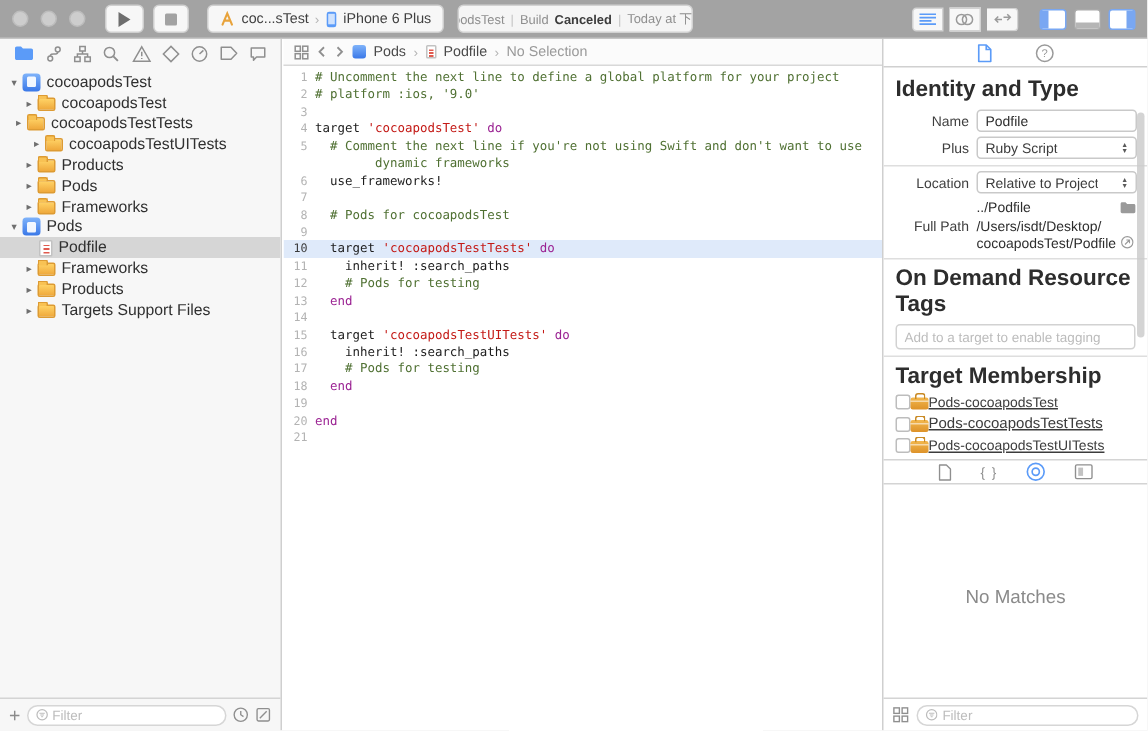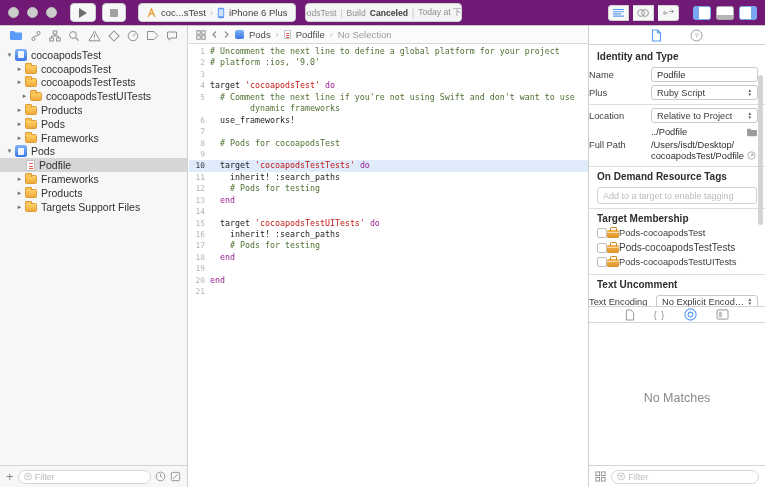--- a/index.html
+++ b/index.html
@@ -4,21 +4,21 @@
 <style>
   :root{
     --accent:#4a90f5; --keyword:#9b2393; --string:#c41a16; --comment:#4f7032;
     --current-line:#dfeafa; --sel-row:#d6d6d6;
   }
   *{box-sizing:border-box; margin:0; padding:0;}
   body{font-family:"Liberation Sans",sans-serif; background:#e8e8e8;}
   .window{position:relative; width:765px; height:487px; background:#fff; overflow:hidden;}
 
   
-  .toolbar{position:absolute; top:0; left:0; right:0; height:26px; background:#701a75;
+  .toolbar{position:absolute; top:0; left:0; right:0; height:26px; background:#a3a3a3;
            border-bottom:1px solid #c6c6c6; display:flex; align-items:center;}
   .tl{width:11px; height:11px; border-radius:50%; background:#cdcdcd; border:1px solid #bcbcbc; flex:none;}
   .tl+.tl{margin-left:8px;}
   .tbtn{height:19px; border:1px solid #cfcfcf; border-radius:4px; background:#f7f7f7;
         display:flex; align-items:center; justify-content:center; flex:none;}
   .run{width:26px; margin-left:13px;}
   .stop{width:24px; margin-left:6px;}
   .play-tri{width:0; height:0; border-left:8px solid #6e6e6e; border-top:5px solid transparent; border-bottom:5px solid transparent;}
   .stop-sq{width:8px; height:8px; background:#a2a2a2; border-radius:1px;}
   .scheme-pill{margin-left:12px; height:19px; border:1px solid #cfcfcf; border-radius:4px; background:#f7f7f7;
@@ -83,35 +83,35 @@
   .gutter{width:21px; padding-right:5px; flex:none; text-align:right; color:#b3b3b3; font-size:7.8px;}
   .code-row.hl{background:var(--current-line);}
   .code-row.hl .gutter{color:#3a3a3a;}
   .tok-c{color:var(--comment);} .tok-k{color:var(--keyword);} .tok-s{color:var(--string);} .tok-p{color:#1c1c1c;}
 
   
   .inspector{position:absolute; top:26px; left:588px; right:0; bottom:0; background:#fff; border-left:1px solid #cfcfcf;
              display:flex; flex-direction:column; font-size:9.5px; color:#3c3c3c;}
   .insp-tabs{height:19px; flex:none; border-bottom:1px solid #d0d0d0; display:flex; align-items:center; justify-content:center; gap:28px;}
   .insp-content{height:261px; flex:none; overflow:hidden; padding-top:2px; position:relative;}
-  .sec-h{font-weight:bold; font-size:10px; color:#2d2d2d; padding:4px 8px 2px;}
+  .sec-h{font-weight:bold; font-size:15px; color:#2d2d2d; padding:4px 8px 2px;}
   .sec-sep{border-top:1px solid #dedede; margin-top:4px;}
   .prow{display:flex; align-items:center; margin:3px 7px 0 0;}
-  .plabel{width:57px; flex:none; text-align:left; margin-right:5px; font-size:9.3px; color:#3e3e3e;}
+  .plabel{width:57px; flex:none; text-align:right; margin-right:5px; font-size:9.3px; color:#3e3e3e;}
   .pfield,.pselect{flex:1; border:1px solid #c9c9c9; border-radius:3px; height:15px; background:#fff;
             display:flex; align-items:center; padding:0 5px; font-size:9.3px; min-width:0;}
   .pfield input{border:none; outline:none; width:100%; font-size:9.3px; color:#2d2d2d; font-family:"Liberation Sans",sans-serif; background:transparent;}
   .pselect .val{overflow:hidden; white-space:nowrap; text-overflow:ellipsis;}
   .stepper{margin-left:auto; display:flex; flex-direction:column; align-items:center; line-height:3.6px; font-size:4.6px; color:#5a5a5a; padding-left:3px;}
   .pathrow{display:flex; align-items:center; margin:4px 7px 0 62px; font-size:9.3px; color:#2d2d2d;}
   .fullpath-val{font-size:9.3px; color:#2d2d2d; line-height:11px;}
   .odr-box{margin:3px 8px 0; height:17px; border:1px solid #d2d2d2; border-radius:3px; display:flex; align-items:center; padding:0 5px;}
   .odr-box input{border:none; outline:none; width:100%; font-size:9px; font-family:"Liberation Sans",sans-serif; background:transparent; color:#444;}
   .odr-box input::placeholder{color:#bcbcbc;}
-  .mrow{display:flex; align-items:center; padding:0 8px; height:14.5px;}
+  .mrow{display:flex; align-items:center; padding:0 8px; height:14.5px;text-decoration:underline;}
   .cbox{width:10px; height:10px; border:1px solid #bdbdbd; border-radius:2px; background:#fff; flex:none;}
   .icon-toolbox{width:12px; height:8px; background:linear-gradient(#f3b84e,#dd9229); border-radius:1.5px; position:relative; flex:none; margin-top:2px;}
   .icon-toolbox::before{content:""; position:absolute; top:-3px; left:3px; width:5px; height:3px; border:1px solid #c98a25;
             border-bottom:none; border-radius:2px 2px 0 0;}
   .icon-toolbox::after{content:""; position:absolute; top:2px; left:0; right:0; height:1px; background:rgba(255,255,255,.55);}
   .insp-scrollbar{position:absolute; right:2px; top:30px; width:5px; height:150px; background:#c9c9c9; border-radius:3px; opacity:.8;}
   .lib-tabs{height:17px; flex:none; border-top:1px solid #d4d4d4; border-bottom:1px solid #d4d4d4;
             display:flex; align-items:center; justify-content:center; gap:19px;}
   .lib-body{flex:1; position:relative;}
   .no-matches{position:absolute; left:0; right:0; top:48%; text-align:center; font-size:12.5px; color:#8a8a8a;}
@@ -251,21 +251,21 @@
         <div class="tree-row" style="padding-left: 4px;">
           <span class="disclosure">▾</span>
           <span class="icon-project"></span>
           <span class="tree-label">cocoapodsTest</span>
         </div>
         <div class="tree-row" style="padding-left: 14px;">
           <span class="disclosure">▸</span>
           <span class="icon-folder"></span>
           <span class="tree-label">cocoapodsTest</span>
         </div>
-        <div class="tree-row" style="padding-left: 14px;">
+        <div class="tree-row" style="padding-left: 7px;">
           <span class="disclosure">▸</span>
           <span class="icon-folder"></span>
           <span class="tree-label">cocoapodsTestTests</span>
         </div>
         <div class="tree-row" style="padding-left: 19px;">
           <span class="disclosure">▸</span>
           <span class="icon-folder"></span>
           <span class="tree-label">cocoapodsTestUITests</span>
         </div>
         <div class="tree-row" style="padding-left: 14px;">

